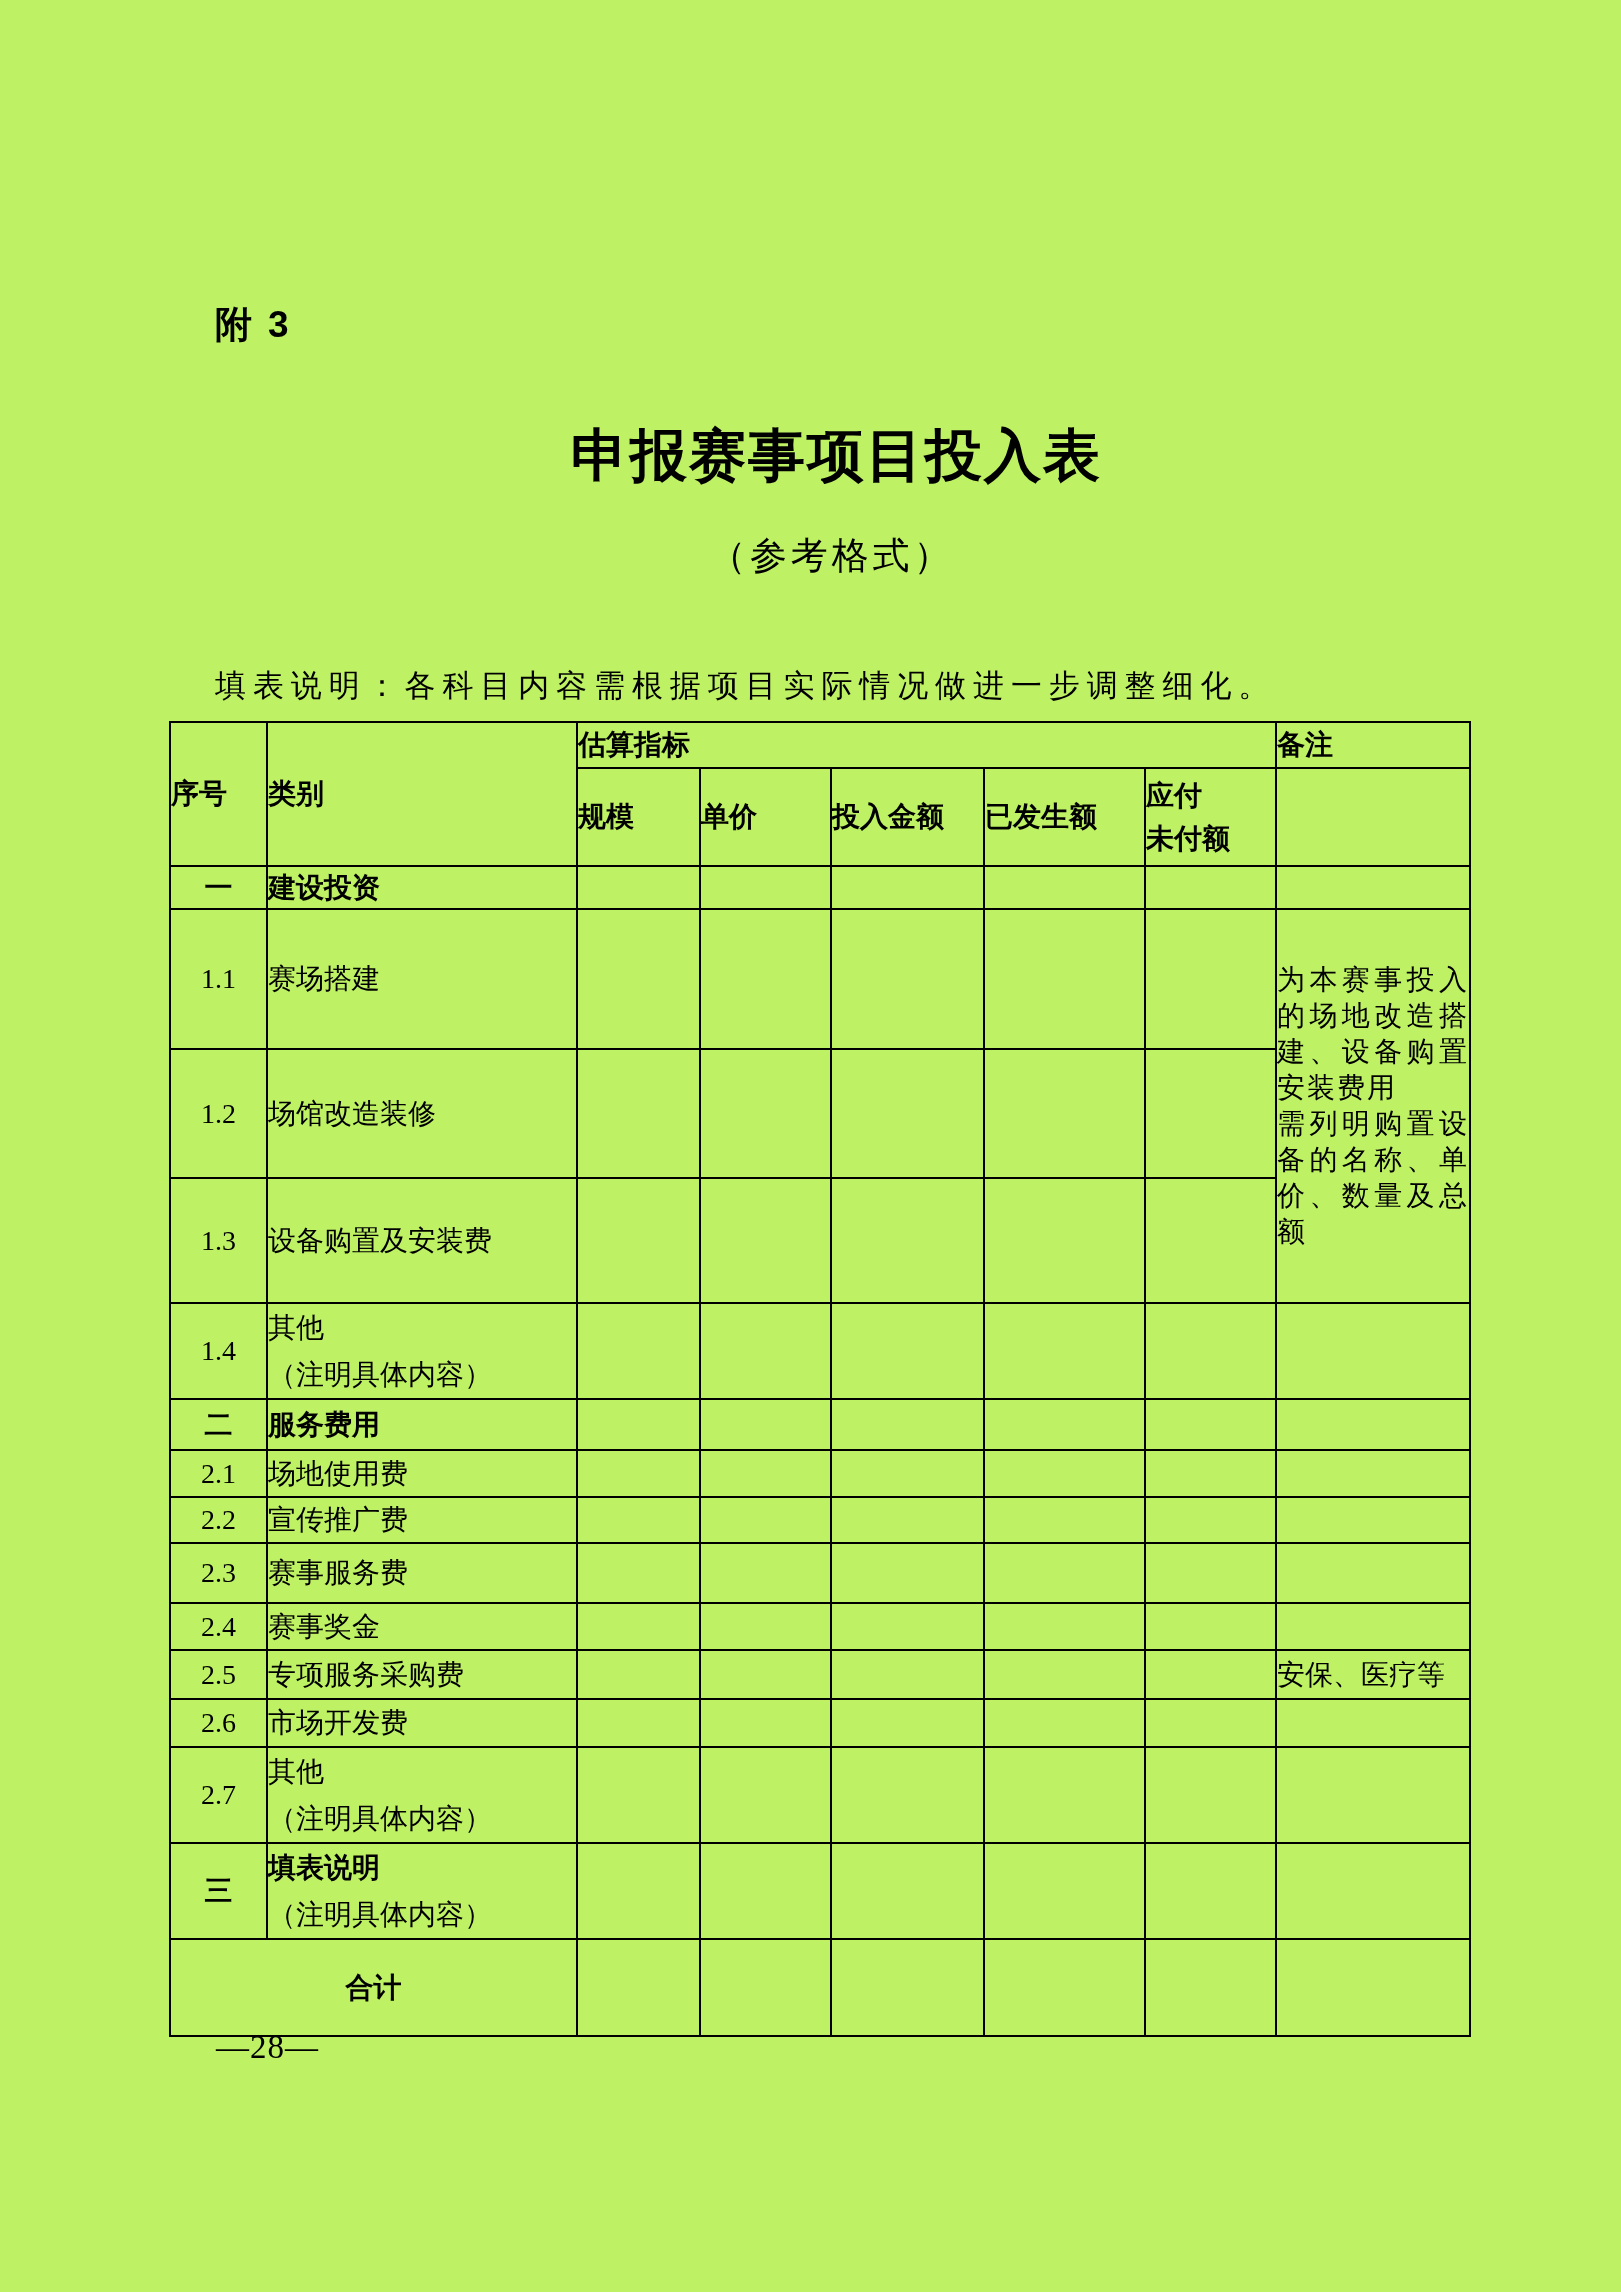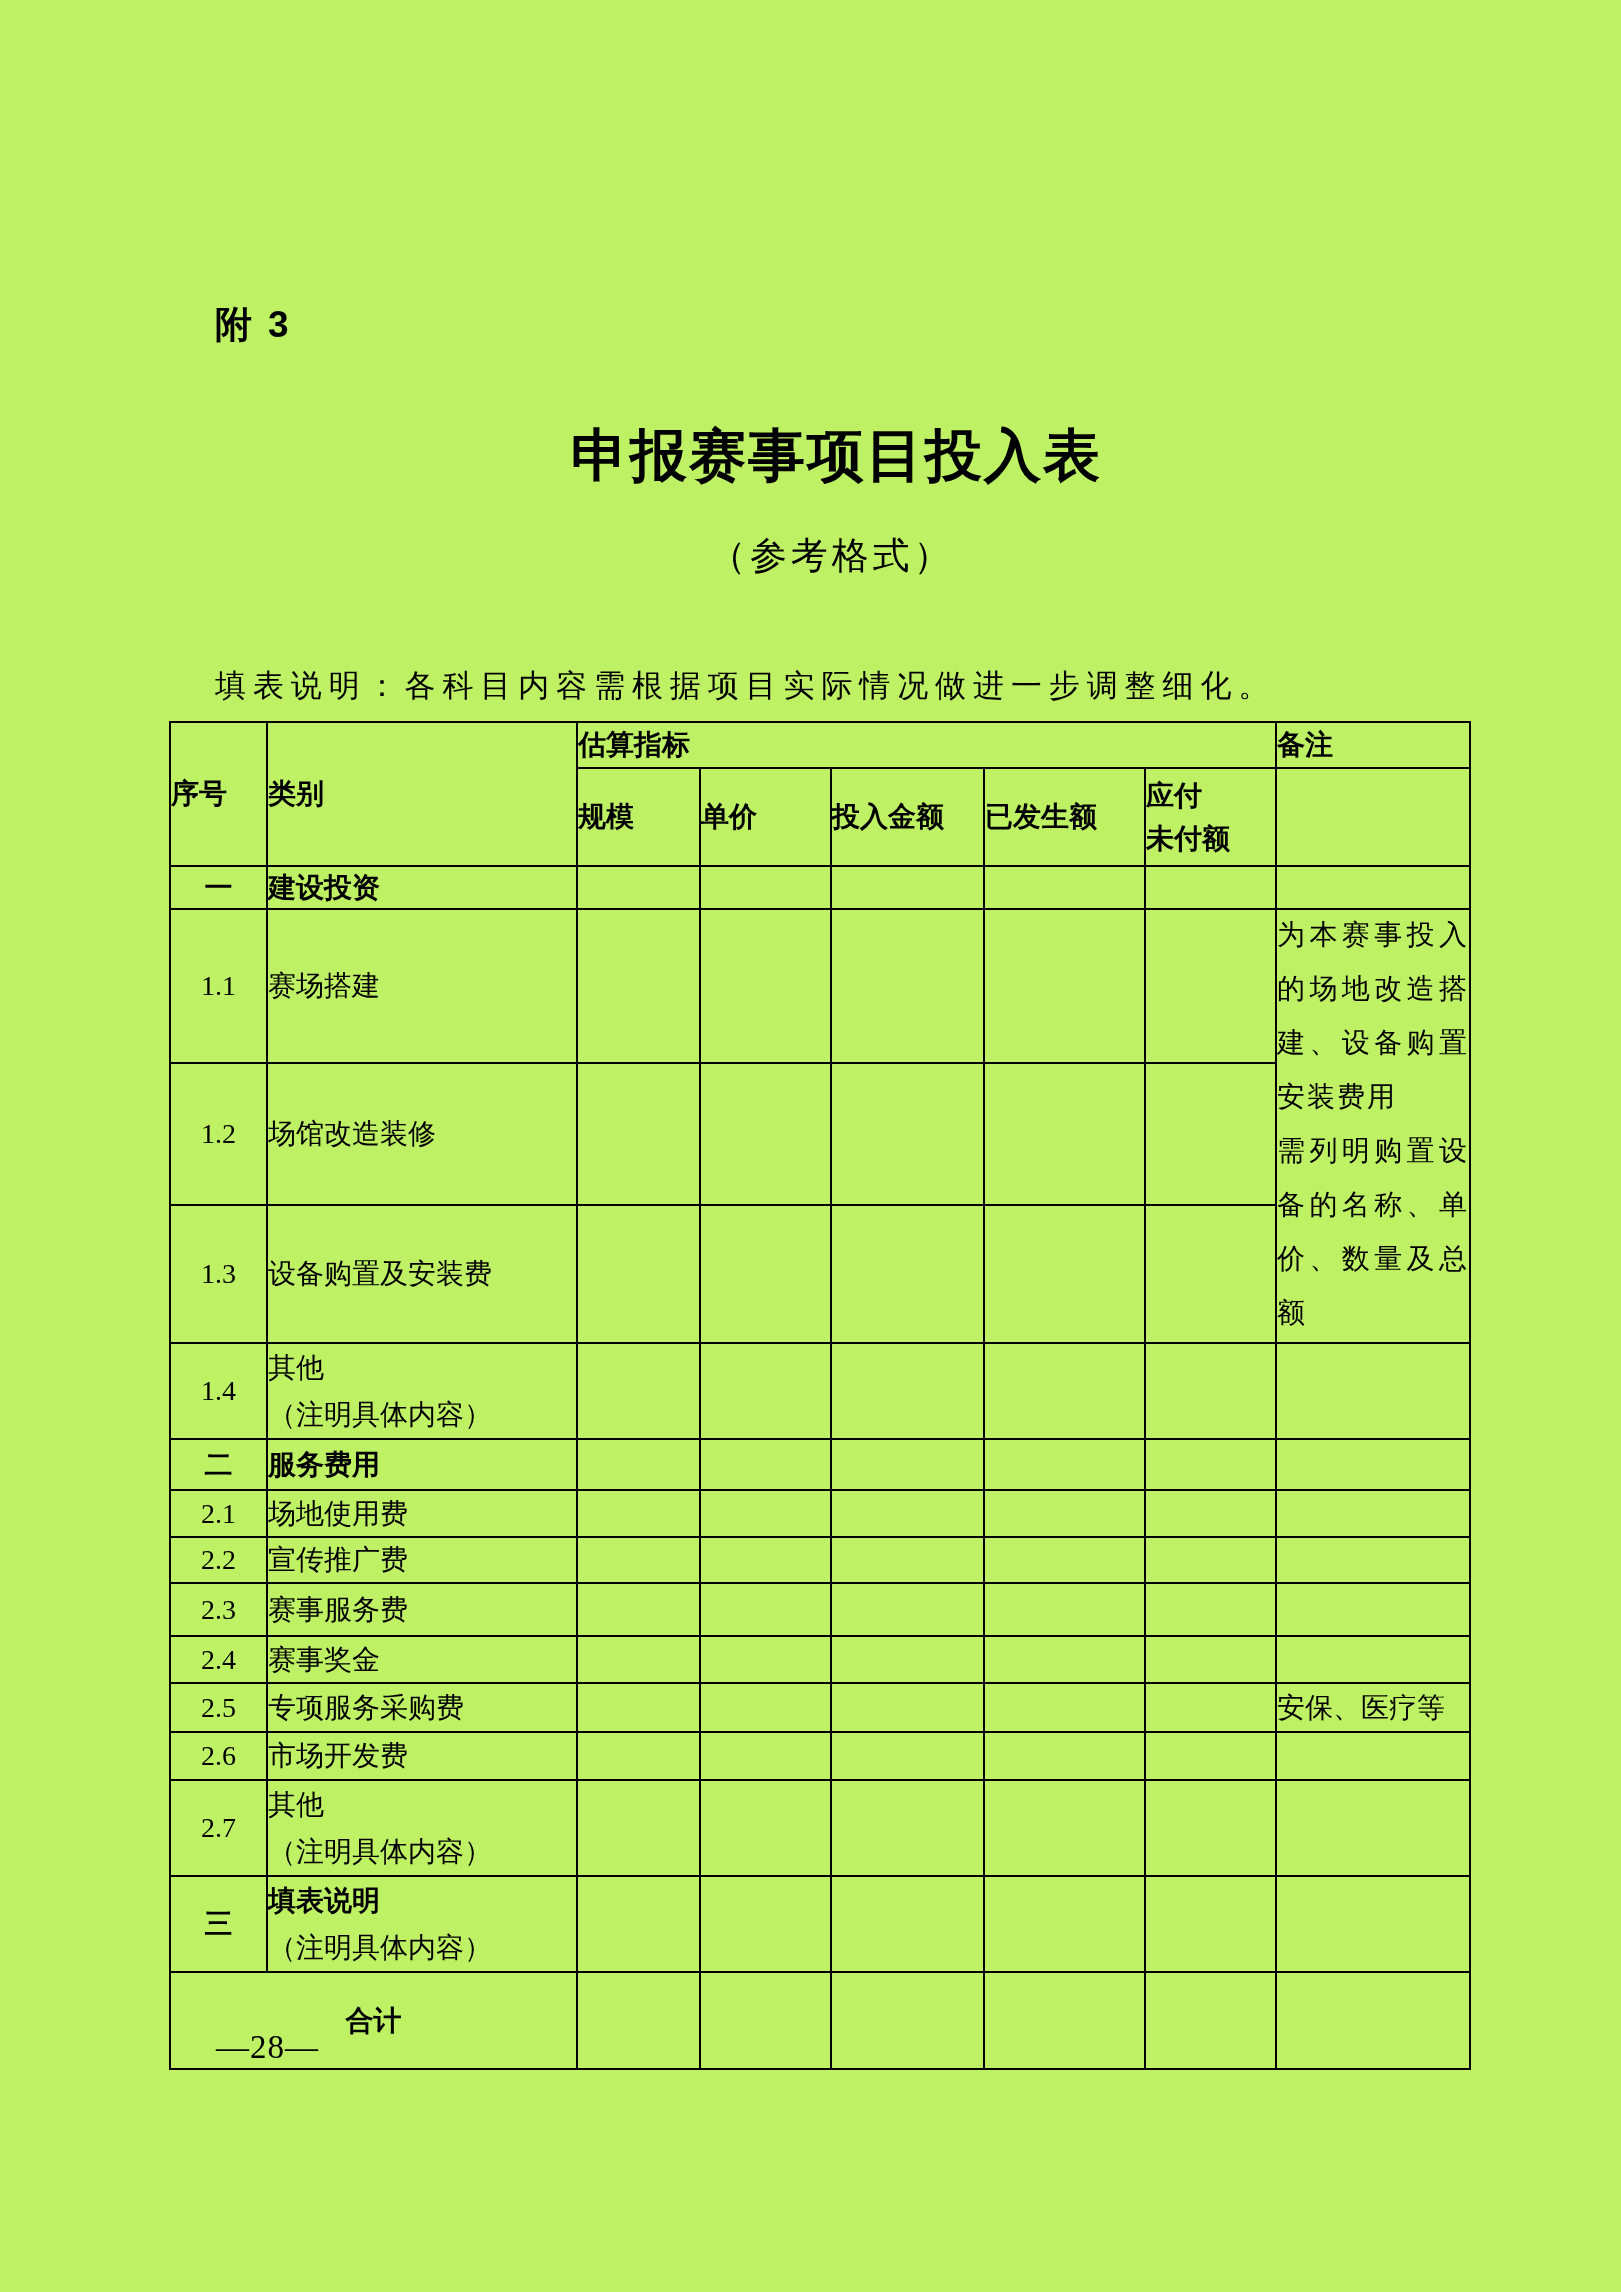--- a/index.html
+++ b/index.html
@@ -52,24 +52,23 @@
   .hd { font-weight:700; text-align:left; font-size:29px; }
   .ctr { text-align:center; }
   .cat { text-align:left; padding-left:12.7px; }
   .b { font-weight:700; }
   .twoline { line-height:47px; }
   .subtwo { line-height:43px; }
   .remark-merged {
     vertical-align:top;
     padding:7.8px 9.8px 0 12.7px;
     font-size:27.4px;
-    line-height:54px;
+    line-height:36px;
     letter-spacing:2px;
     text-align:justify;
-    font-family:Liberation Mono, monospace;
   }
   .remark-merged div { text-align:justify; }
   .remark { text-align:left; padding-left:12.7px; font-size:27.4px; }
   .total { text-align:center; font-weight:700; font-size:29px; }
 </style>
 </head>
 <body>
 
 <div class="page">
 
@@ -189,21 +188,21 @@
       <td class="ctr">2.2</td>
       <td class="cat">宣传推广费</td>
       <td></td>
           <td></td>
           <td></td>
           <td></td>
           <td></td>
       <td></td>
     </tr>
 
-    <tr style="height:53px">
+    <tr style="height:60px">
       <td class="ctr">2.3</td>
       <td class="cat">赛事服务费</td>
       <td></td>
           <td></td>
           <td></td>
           <td></td>
           <td></td>
       <td></td>
     </tr>
 

